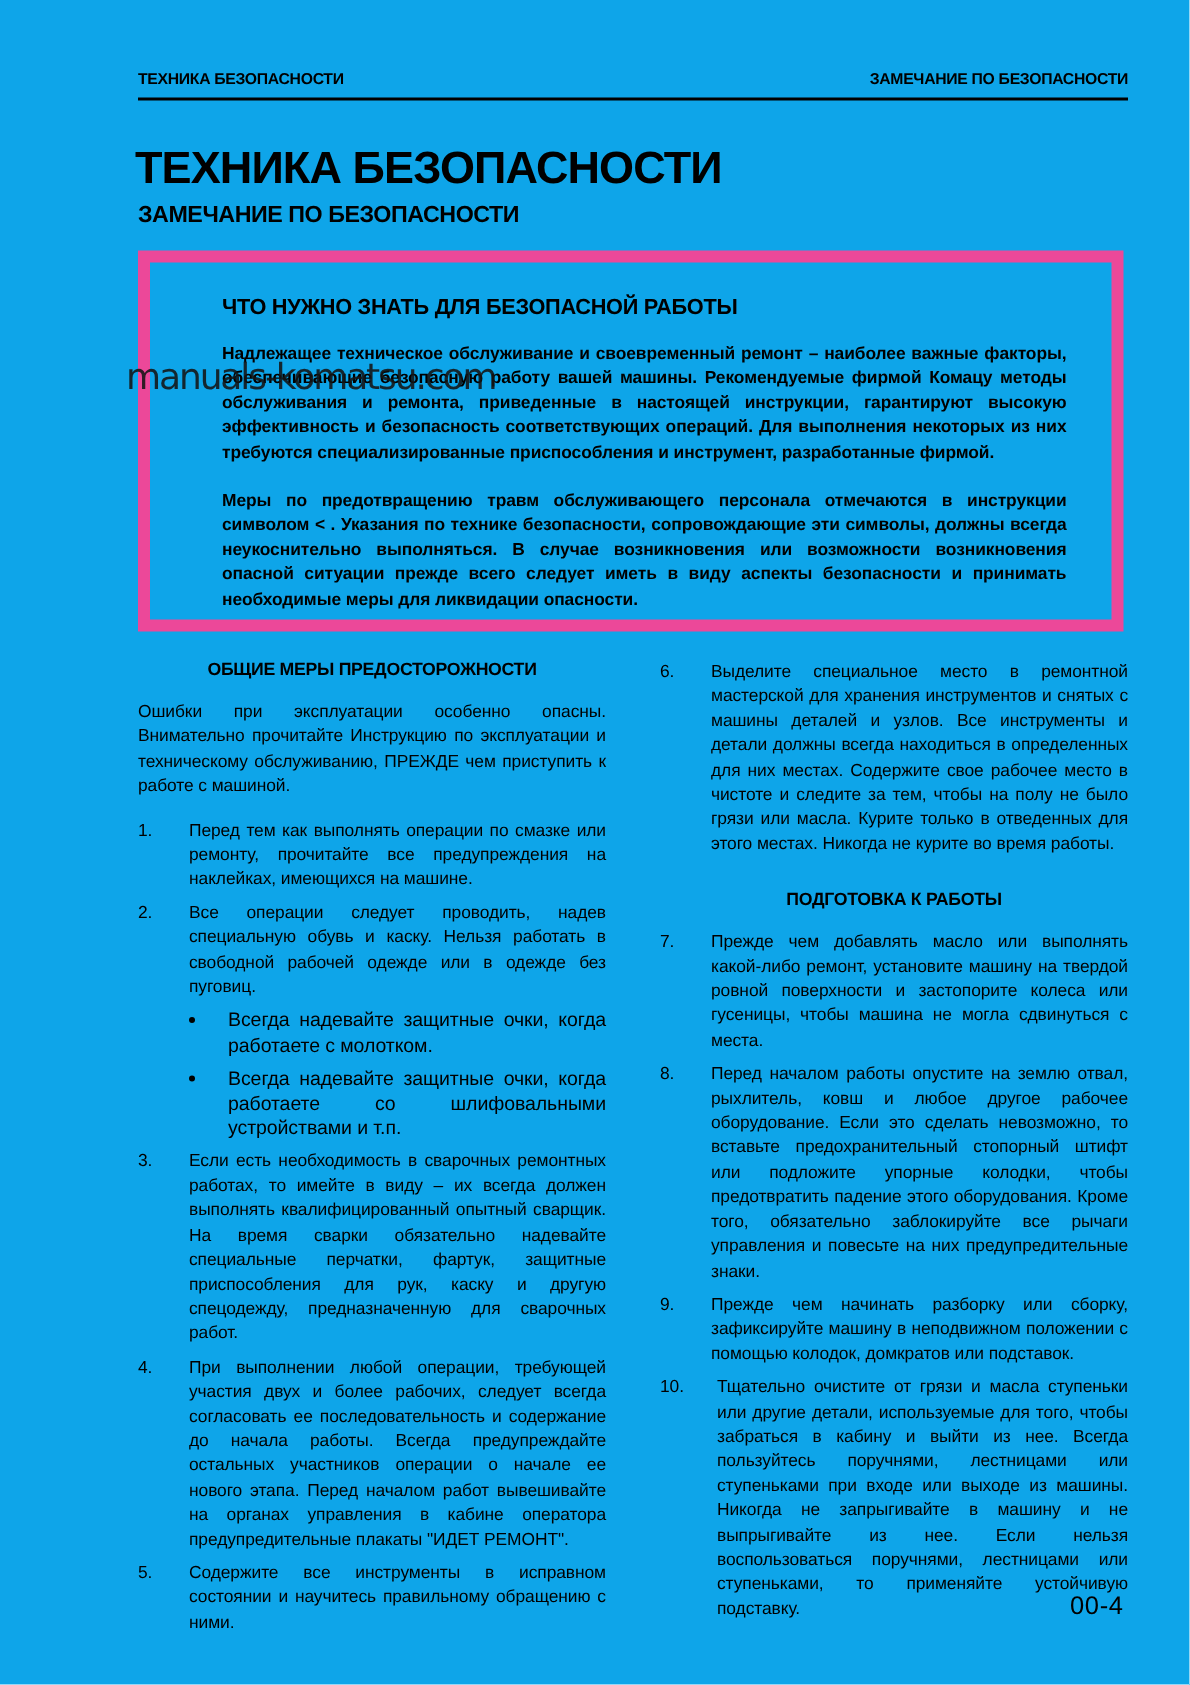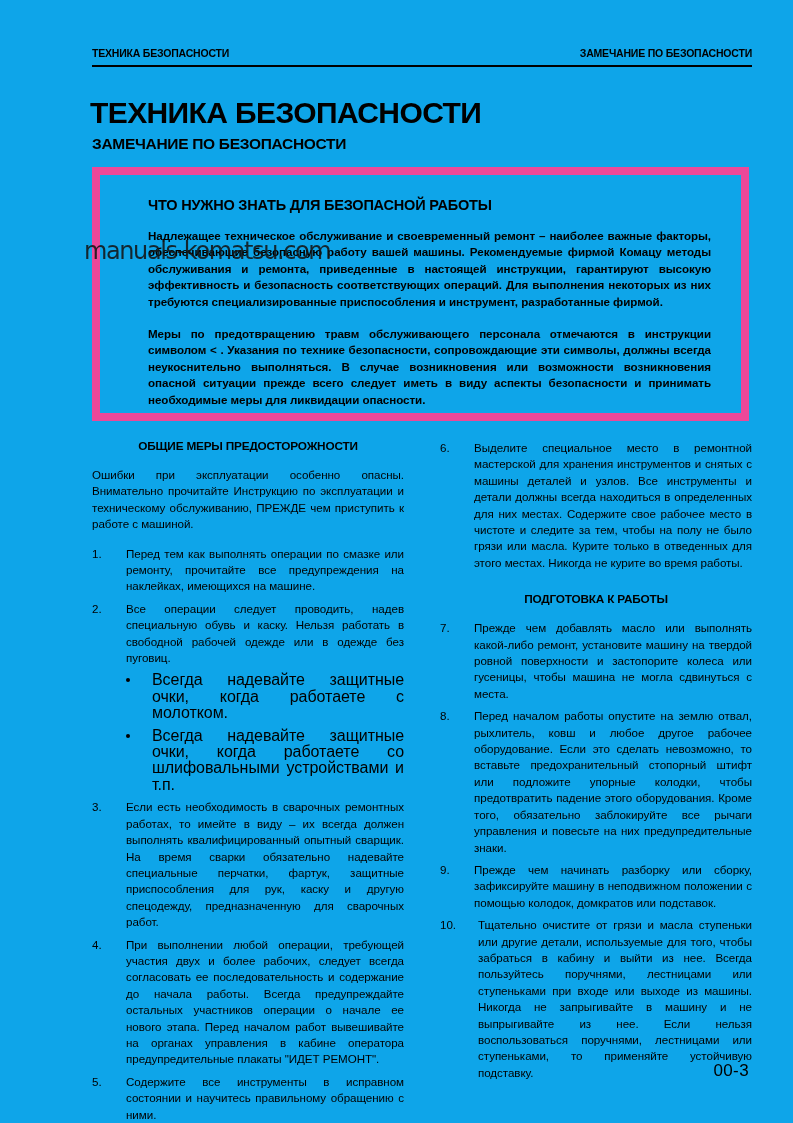--- a/index.html
+++ b/index.html
@@ -162,21 +162,21 @@
     text-align: left;
     font-size: 11.6px;
     line-height: 16.4px;
   }
   .num-item.wide-marker { padding-left: 38px; }
   .num-item.wide-marker > .marker { width: 34px; }
 
   .bul-item {
     position: relative;
     padding-left: 60px;
-    font-size: 16px;
+    font-size: 13px;
     line-height: 16.4px;
     text-align: justify;
     margin-bottom: 6px;
     letter-spacing: -0.05px;
   }
   .bul-item > .dot {
     position: absolute;
     left: 34px;
     top: 6px;
     width: 4px;
@@ -286,15 +286,15 @@
         </li>
         <li class="num-item wide-marker">
           <span class="marker">10.</span>
           <span>Тщательно очистите от грязи и масла ступеньки или другие детали, используемые для того, чтобы забраться в кабину и выйти из нее. Всегда пользуйтесь поручнями, лестницами или ступеньками при входе или выходе из машины. Никогда не запрыгивайте в машину и не выпрыгивайте из нее. Если нельзя воспользоваться поручнями, лестницами или ступеньками, то применяйте устойчивую подставку.</span>
         </li>
       </ol>
     </div>
 
   </div>
 
-  <div class="folio">00-3</div>
+  <div class="folio">00-4</div>
 
 </div>
 
 </body></html>

